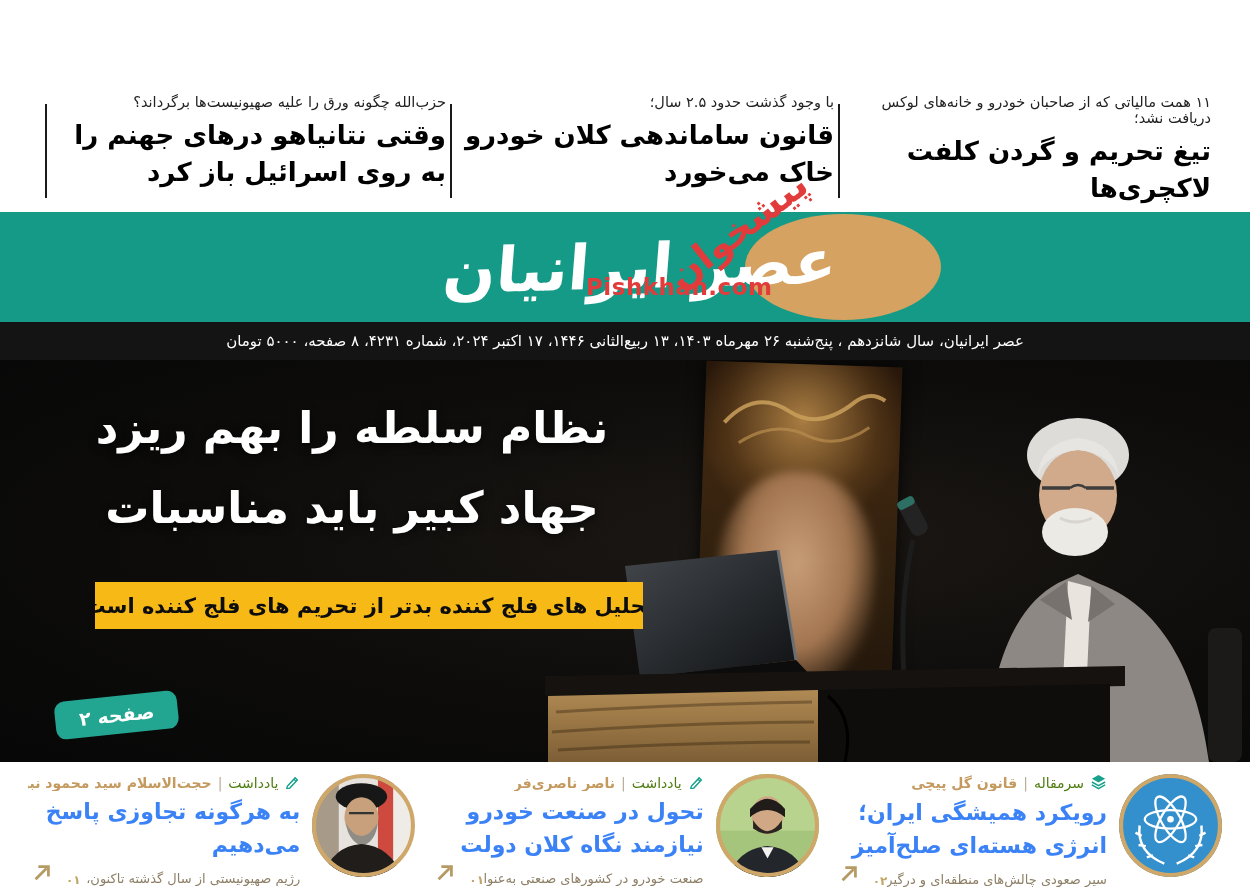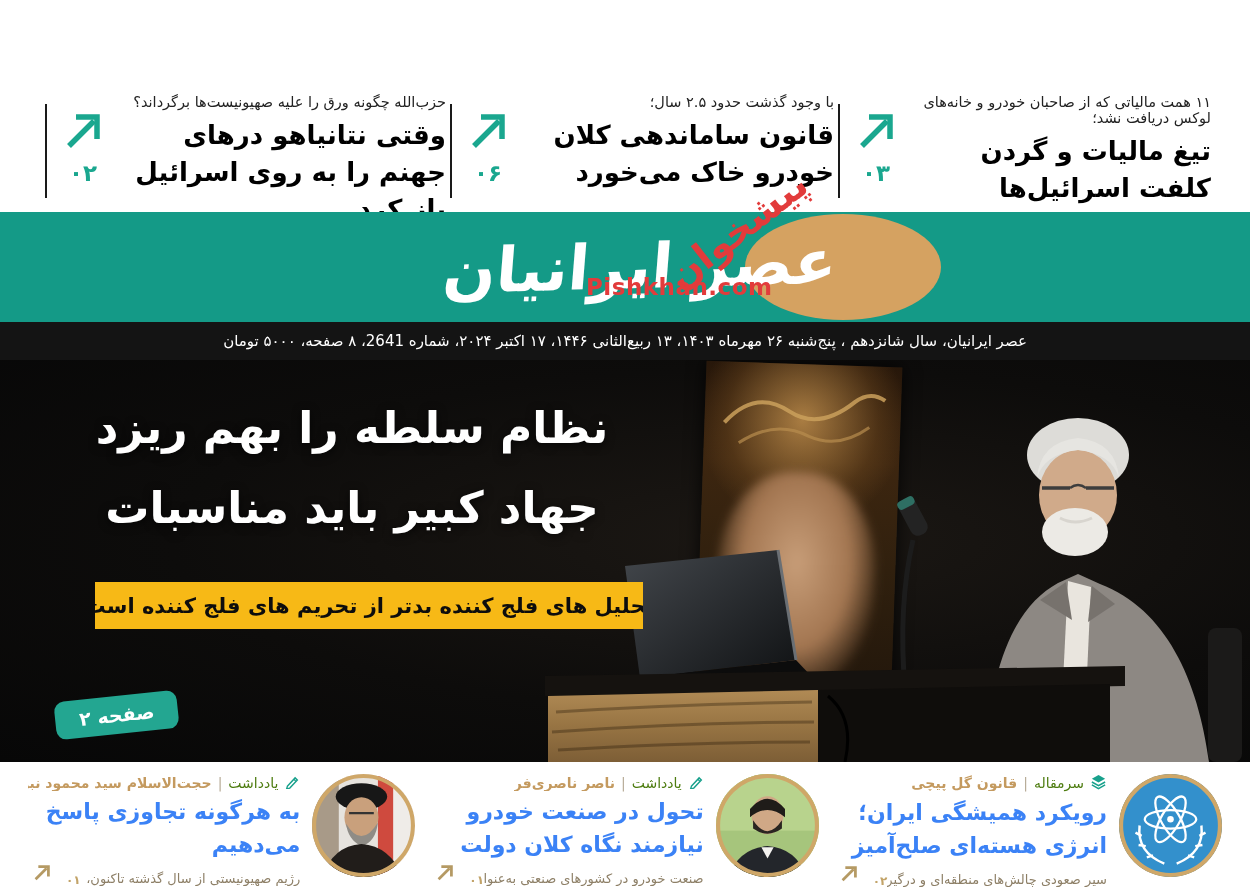--- a/index.html
+++ b/index.html
@@ -4,21 +4,21 @@
 <style>
   * { margin:0; padding:0; box-sizing:border-box; }
   body { background:#e8e8e8; font-family:"DejaVu Sans", sans-serif; }
   .page {
     position:relative; width:1250px; height:892px; margin:0 auto;
     background:#ffffff; overflow:hidden; direction:rtl;
   }
 
   
   .top-band { position:absolute; top:0; left:0; width:1250px; height:212px; background:#fff; }
-  .top-story { position:absolute; top:90px; height:118px; display:flex; flex-direction:row; direction:rtl; }
+  .top-story { position:absolute; top:90px; height:118px; display:flex; flex-direction:column; direction:rtl; }
   .top-story::after { content:""; position:absolute; left:0; top:14px; height:94px; width:2px; background:#1a1a1a; }
   .ts-right  { left:838px; width:377px; }
   .ts-mid    { left:450px; width:388px; }
   .ts-left   { left:45px;  width:405px; }
   .ts-text { flex:1; text-align:right; padding-left:8px; padding-right:4px; }
   .ts-kicker { font-size:14.5px; color:#222; font-weight:500; margin-top:4px; margin-bottom:7px; }
   .ts-headline { font-size:26px; font-weight:bold; color:#000; line-height:1.42; }
   .ts-arrow-col { width:76px; display:flex; flex-direction:column; align-items:center; padding-top:16px; }
   .ts-page { color:#1aa78f; font-size:23px; font-weight:bold; margin-top:2px; }
 
@@ -96,21 +96,21 @@
 </head>
 <body>
 
 <div class="page">
 
   <div class="top-band">
 
     <div class="top-story ts-right">
       <div class="ts-text">
         <div class="ts-kicker">۱۱ همت مالیاتی که از صاحبان خودرو و خانه‌های لوکس دریافت نشد؛</div>
-        <div class="ts-headline">تیغ مالیات و گردن کلفت اسرائیل‌ها</div>
+        <div class="ts-headline">تیغ تحریم و گردن کلفت لاکچری‌ها</div>
       </div>
       <div class="ts-arrow-col">
         <span>
           <svg width="50" height="48" viewBox="0 0 48 48" fill="none">
               <path d="M10 40 L35 15" stroke="#1aa78f" stroke-width="5.5"></path>
               <path d="M17 11 H38 V33" stroke="#1aa78f" stroke-width="5.5" fill="none"></path>
             </svg>
         </span>
         <div class="ts-page">۰۳</div>
       </div>
@@ -152,21 +152,21 @@
   <div class="masthead">
     <div class="gold-circle"></div>
     <div class="logo-text">عصر ایرانیان</div>
     <div class="watermark">
       <span class="wm-fa">پیشخوان</span>
       <span class="wm-en">Pishkhan.com</span>
     </div>
   </div>
 
   <div class="date-strip">
-    <span>عصر ایرانیان، سال شانزدهم ، پنج‌شنبه ۲۶ مهرماه ۱۴۰۳، ۱۳ ربیع‌الثانی ۱۴۴۶، ۱۷ اکتبر ۲۰۲۴، شماره 2641، ۸ صفحه، ۵۰۰۰ تومان</span>
+    <span>عصر ایرانیان، سال شانزدهم ، پنج‌شنبه ۲۶ مهرماه ۱۴۰۳، ۱۳ ربیع‌الثانی ۱۴۴۶، ۱۷ اکتبر ۲۰۲۴، شماره ۴۲۳۱، ۸ صفحه، ۵۰۰۰ تومان</span>
   </div>
 
   <div class="lead">
 
     <div class="poster">
       <div class="poster-glow"></div>
       <div class="poster-face"></div>
       <svg width="196" height="90" viewBox="0 0 196 90" style="position:absolute;top:6px;left:0;">
         <path d="M20 55 Q50 20 85 42 Q115 60 150 30 Q165 18 180 28" stroke="#caa05c" stroke-width="4" fill="none" opacity="0.85"></path>
         <path d="M35 75 Q70 50 105 66 Q135 78 165 55" stroke="#b88d4e" stroke-width="3" fill="none" opacity="0.7"></path>

